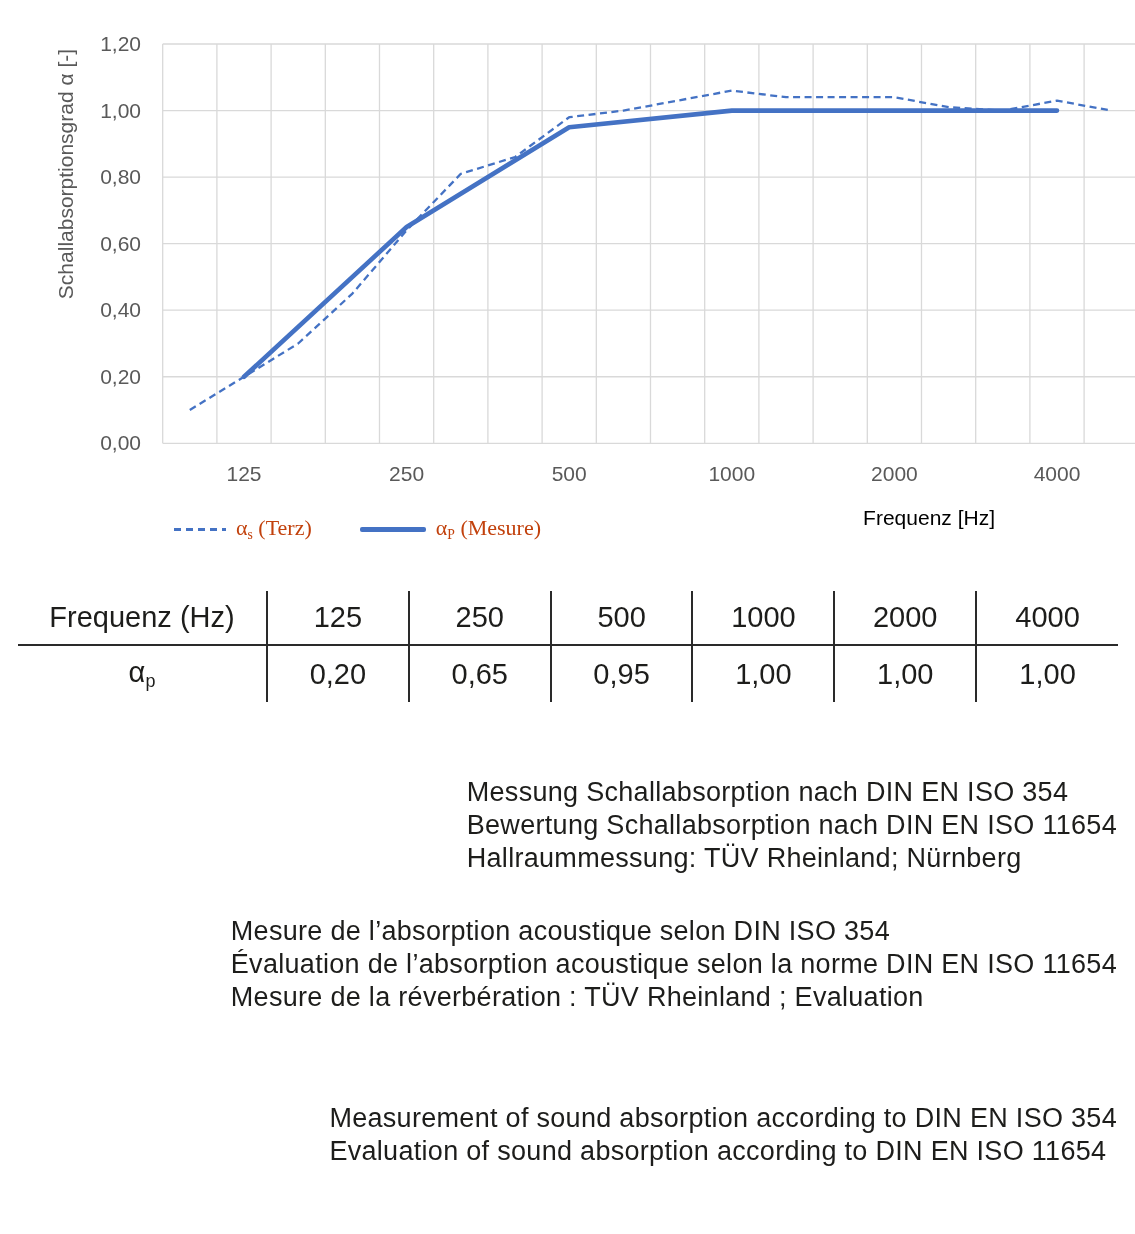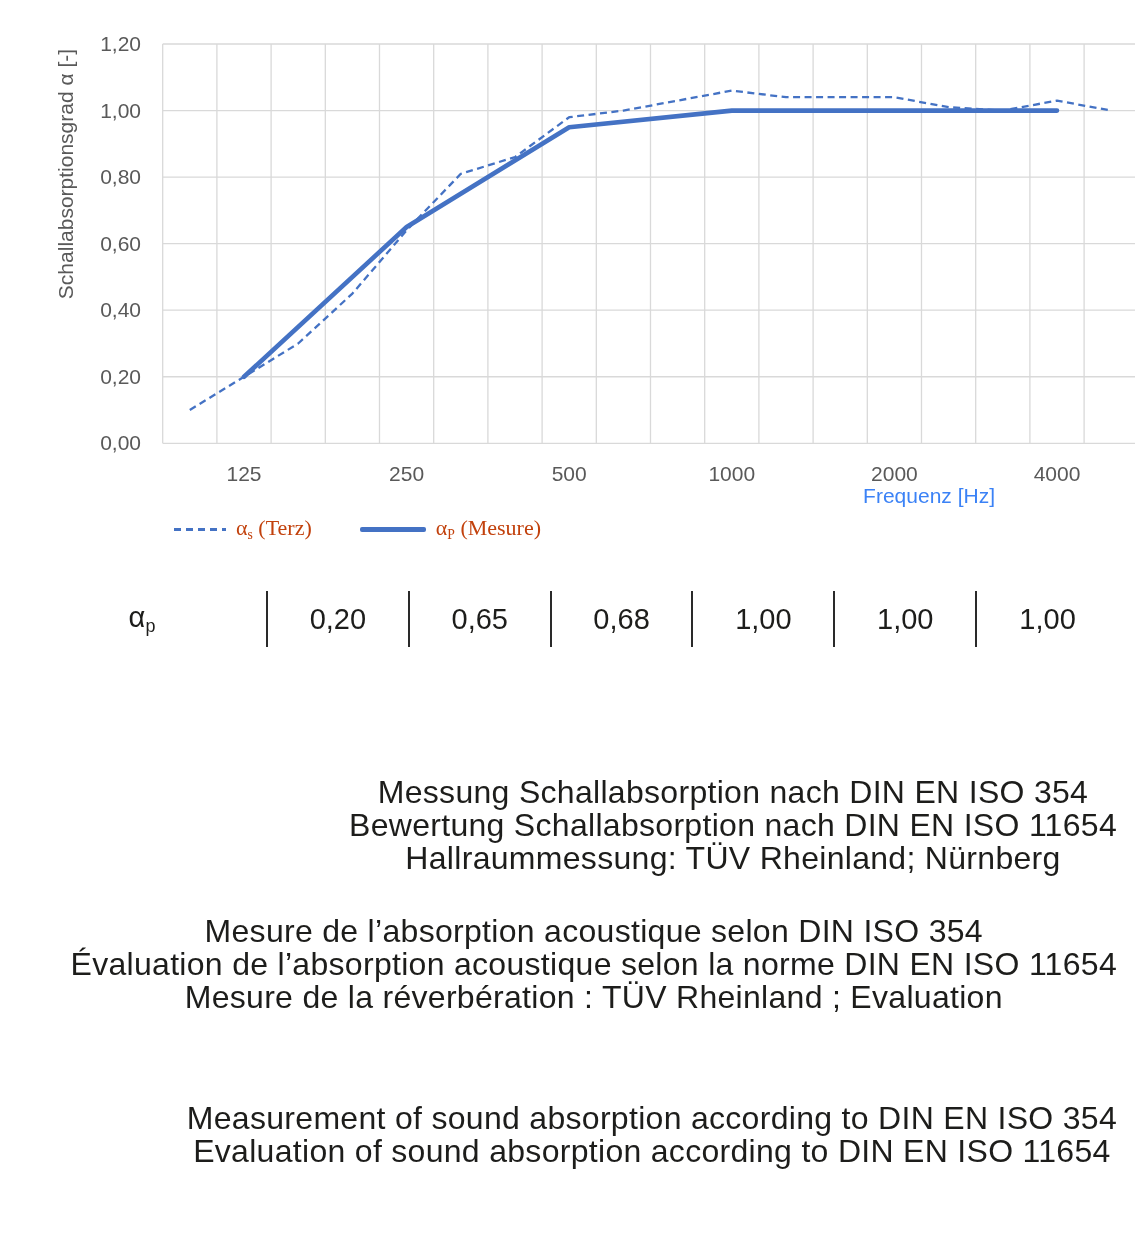--- a/index.html
+++ b/index.html
@@ -10,22 +10,22 @@
   }
   .chart-area{position:absolute;left:0;top:0;width:1004px;height:560px;margin-left:28px;}
   #chart-svg{position:absolute;left:0;top:0;}
   #chart-svg text{font-family:"Liberation Sans",sans-serif;}
   .y-title{
     position:absolute;left:-162px;top:161px;width:400px;height:26px;line-height:26px;
     text-align:center;transform:rotate(-90deg);
     font-size:21px;color:#595959;white-space:nowrap;
   }
   .x-title{
-    position:absolute;right:37px;top:484px;
-    font-size:21px;color:#3b82f6;white-space:nowrap;
+    position:absolute;right:37px;top:506px;
+    font-size:21px;color:#000000;white-space:nowrap;
   }
   .legend{
     position:absolute;left:146px;top:514px;height:30px;
     display:flex;align-items:center;gap:48px;
     font-size:22px;color:#c2410c;font-family:Liberation Serif, serif;
   }
   .legend-item{display:flex;align-items:center;gap:10px;white-space:nowrap;}
   .marker-dashed{
     width:52px;height:3px;
     background:repeating-linear-gradient(90deg,#4472C4 0 7px,transparent 7px 12px);
@@ -38,22 +38,22 @@
     font-size:29px;color:#1d1d1b;
   }
   table.abs-table td{
     text-align:center;vertical-align:middle;padding:0;
     border-right:2px solid #2a2a2a;
   }
   table.abs-table td:last-child{border-right:none;}
   table.abs-table tr.hdr td{height:53px;border-bottom:2px solid #2a2a2a;}
   table.abs-table tr.val td{height:56px;}
   .note{
-    position:absolute;right:18px;text-align:center;
-    font-size:32px;line-height:33px;letter-spacing:0.3px;color:#1d1d1b;
+    position:absolute;right:18px;text-align:left;
+    font-size:27px;line-height:33px;letter-spacing:0.3px;color:#1d1d1b;
     white-space:nowrap;
   }
   .note-de{top:776px;}
   .note-fr{top:915px;}
   .note-en{top:1102px;}
 </style>
 </head>
 <body>
 
 <div class="chart-area">
@@ -119,25 +119,34 @@
     <colgroup>
       <col style="width:249px">
         <col>
         <col>
         <col>
         <col>
         <col>
         <col>
     </colgroup>
     <tbody>
+        <tr class="hdr">
+      <td>Frequenz (Hz)</td>
+      <td>125</td>
+      <td>250</td>
+      <td>500</td>
+      <td>1000</td>
+      <td>2000</td>
+      <td>4000</td>
+    </tr>
     <tr class="val">
       <td><span>α</span><sub class="sub">p</sub></td>
       <td>0,20</td>
       <td>0,65</td>
-      <td>0,68</td>
+      <td>0,95</td>
       <td>1,00</td>
       <td>1,00</td>
       <td>1,00</td>
     </tr>
   </tbody>
     </table>
 </div>
 
 <div class="note note-de">
   <div>Messung Schallabsorption nach DIN EN ISO 354</div>

